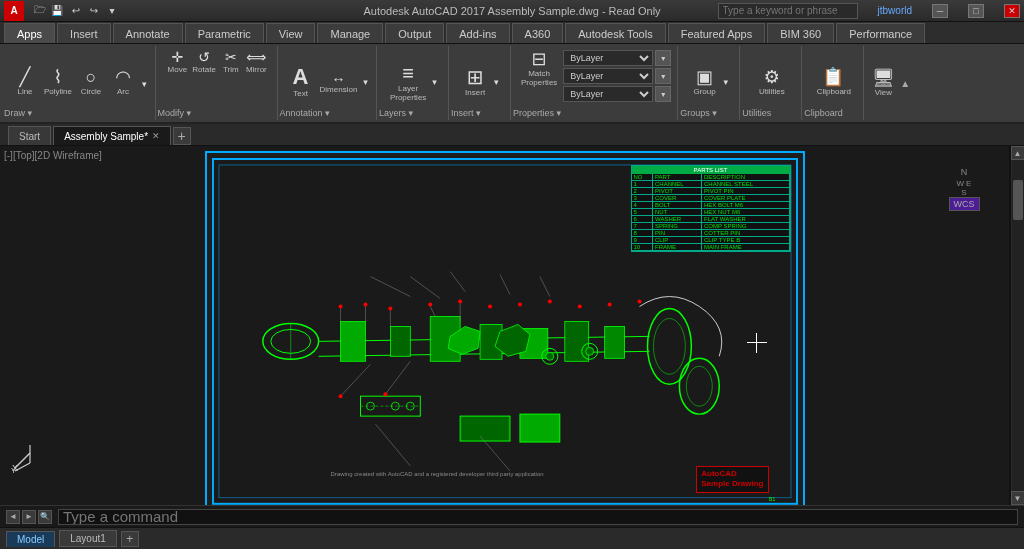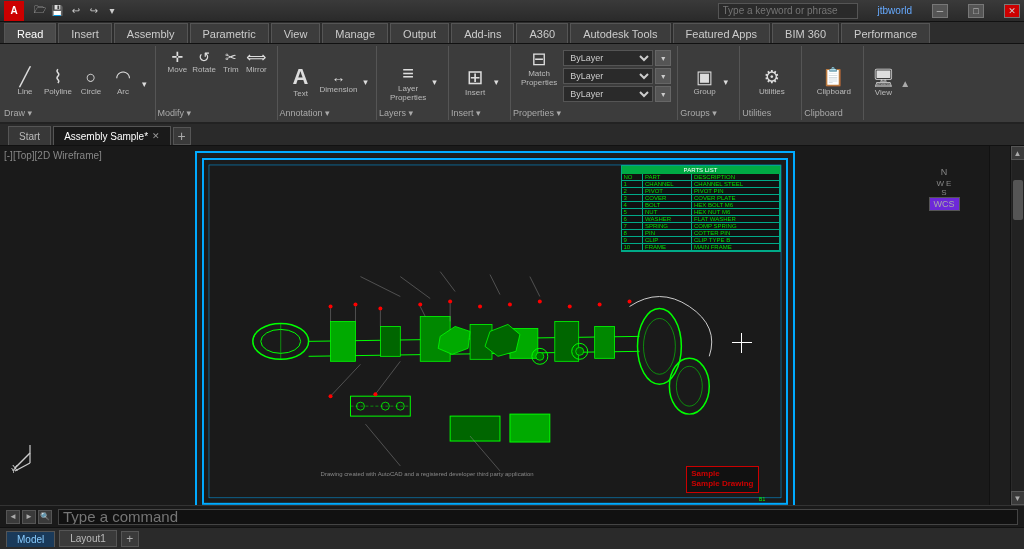--- a/index.html
+++ b/index.html
@@ -95,21 +95,21 @@
       height: 19px; padding: 0 10px;
       background: #383838; border: 1px solid #555; border-bottom: none;
       font-size: 10px; color: #bbb; cursor: pointer;
       display: flex; align-items: center; gap: 4px;
       margin-right: 2px;
     }
     .doc-tab.active { background: #1a1a1a; color: #fff; }
     .doc-tab-close { font-size: 9px; color: #999; }
 
     
-    #main { display: flex; height: calc(549px - 22px - 22px - 80px - 22px - 22px - 22px); position: relative; gap: 20px; }
+    #main { display: flex; height: calc(549px - 22px - 22px - 80px - 22px - 22px - 22px); position: relative; }
 
     
     #viewport {
       flex: 1; background: #1a1a1a; position: relative; overflow: hidden;
       border-right: 1px solid #111;
     }
     #viewport-label {
       position: absolute; top: 4px; left: 4px; font-size: 10px; color: #888; z-index: 5;
     }
     #canvas-area {
@@ -146,21 +146,21 @@
     #nav-box {
       width: 50px; height: 50px;
       background: linear-gradient(135deg, #555, #333);
       border: 1px solid #666;
       display: flex; align-items: center; justify-content: center;
       font-size: 10px; color: #ccc;
       margin: 2px 0;
       perspective: 100px;
     }
     #wcs-btn {
-      font-size: 9px; background: #6d28d9; border: 1px solid #555;
+      font-size: 9px; background: #4c1d95; border: 1px solid #555;
       padding: 1px 4px; color: #aaa; cursor: pointer;
     }
 
     
     #right-scroll {
       width: 14px; background: #2a2a2a; border-left: 1px solid #111;
       display: flex; flex-direction: column; align-items: center;
     }
     .scroll-arrow { width: 14px; height: 14px; background: #3a3a3a; border: 1px solid #555; display: flex; align-items: center; justify-content: center; font-size: 8px; cursor: pointer; color: #aaa; }
     .scroll-track { flex: 1; width: 12px; background: #222; position: relative; }
@@ -225,33 +225,34 @@
   <div id="titlebar-left">
     <div class="autocad-logo">A</div>
     <div id="quick-access">
       <button class="qa-btn">🗁</button>
       <button class="qa-btn">💾</button>
       <button class="qa-btn">↩</button>
       <button class="qa-btn">↪</button>
       <button class="qa-btn">▾</button>
     </div>
   </div>
+  <div id="titlebar-center">Autodesk AutoCAD 2017    Assembly Sample.dwg - Read Only</div>
   <div style="display:flex;align-items:center;gap:20px;margin-left:auto;">
     <input class="search-input" placeholder="Type a keyword or phrase" style="">
     <span style="color:#6af;font-size:10px;">jtbworld</span>
     <button class="title-btn">─</button>
     <button class="title-btn">□</button>
     <button class="title-btn close">✕</button>
   </div>
 </div>
 
 <div id="ribbon-tabs">
-  <div class="ribbon-tab active">Read</div>
+  <div class="ribbon-tab active">Apps</div>
   <div class="ribbon-tab">Insert</div>
-  <div class="ribbon-tab">Assembly</div>
+  <div class="ribbon-tab">Annotate</div>
   <div class="ribbon-tab">Parametric</div>
   <div class="ribbon-tab">View</div>
   <div class="ribbon-tab">Manage</div>
   <div class="ribbon-tab">Output</div>
   <div class="ribbon-tab">Add-ins</div>
   <div class="ribbon-tab">A360</div>
   <div class="ribbon-tab">Autodesk Tools</div>
   <div class="ribbon-tab">Featured Apps</div>
   <div class="ribbon-tab">BIM 360</div>
   <div class="ribbon-tab">Performance</div>
@@ -584,21 +585,21 @@
                 <div class="pt-cell" style="flex:1.5;">CLIP TYPE B</div>
               </div>
             <div class="pt-row">
                 <div class="pt-cell" style="flex:0.3;">10</div>
                 <div class="pt-cell" style="flex:0.8;">FRAME</div>
                 <div class="pt-cell" style="flex:1.5;">MAIN FRAME</div>
               </div>
           </div>
 
           <div id="watermark">
-            <div>Sample</div>
+            <div>AutoCAD</div>
             <div>Sample Drawing</div>
           </div>
 
         </div>
       </div>
     </div>
 
     <div id="axis-indicator">
       <svg width="40" height="40" viewBox="0 0 40 40">
         <line x1="20" y1="20" x2="5" y2="35" stroke="#ccc" stroke-width="1.5"></line>

